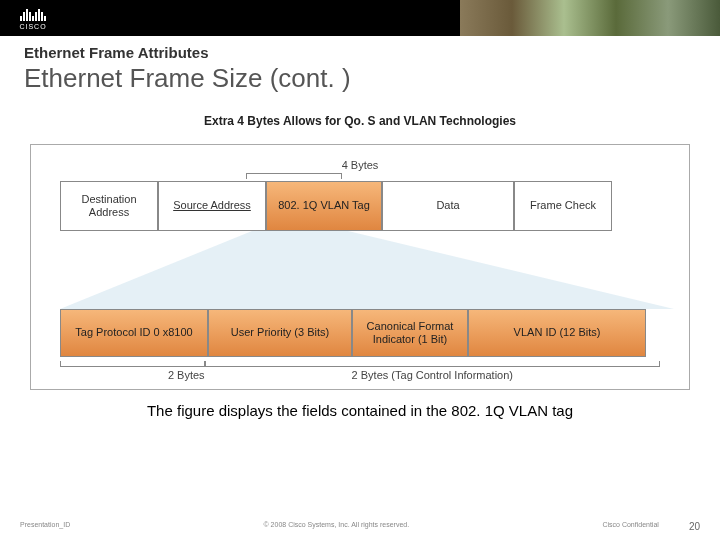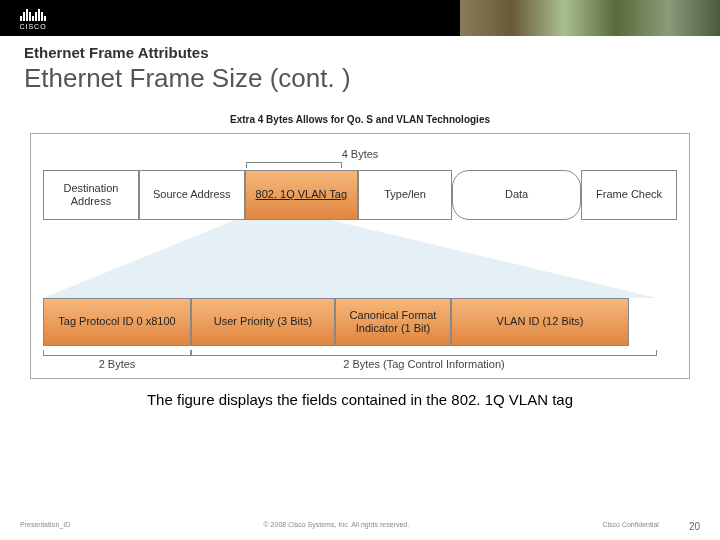--- a/index.html
+++ b/index.html
@@ -6,46 +6,46 @@
   body { width: 720px; height: 540px; font-family: Arial, sans-serif; background: #fff; position: relative; overflow: hidden; }
   .topbar { height: 36px; background: #000; display: flex; align-items: center; }
   .logo { width: 50px; height: 28px; margin-left: 8px; display: flex; flex-direction: column; justify-content: center; }
   .logo-bars { display: flex; gap: 1px; height: 14px; align-items: flex-end; justify-content: center; }
   .logo-bars span { width: 2px; background: #fff; display: inline-block; }
   .logo-text { color: #fff; font-size: 7px; text-align: center; letter-spacing: 1px; margin-top: 2px; }
   .top-photos { margin-left: auto; height: 36px; width: 260px; background: linear-gradient(90deg,#8a7a5a 0%,#6a5a3a 20%,#aabf8f 40%,#5a6a3a 60%,#8a9a7a 80%,#4a5a3a 100%); }
   .breadcrumb { font-size: 15px; font-weight: bold; color: #333; margin: 8px 0 0 24px; }
   .title { font-size: 26px; color: #555; margin: 2px 0 0 24px; font-weight: normal; }
   .figure { margin: 20px auto 0; width: 660px; }
-  .fig-title { font-size: 10px; font-weight: bold; color: #222; text-align: center; margin-bottom: 8px; }
-  .fig-body { border: 1px solid #aaa; padding: 14px 12px 8px; position: relative; background: #fff; }
+  .fig-title { font-size: 12px; font-weight: bold; color: #222; text-align: center; margin-bottom: 16px; }
+  .fig-body { border: 1px solid #aaa; padding: 14px 29px 8px; position: relative; background: #fff; }
   .brace-top { text-align: center; font-size: 11px; color: #444; margin-bottom: 2px; }
   .brace-line { display:flex; justify-content:center; margin-bottom:2px;}
   .brace-line .br { width: 96px; height:6px; border-top:1px solid #888; border-left:1px solid #888; border-right:1px solid #888; position:relative;}
   .row1 { display: flex; gap: 0; }
   .cell { border: 1px solid #888; padding: 10px 6px; font-size: 11px; text-align: center; color: #333; background: #fff; display:flex; align-items:center; justify-content:center; line-height:1.2;}
   .row1 .cell { height: 50px; }
   .row1 .c1 { width: 98px; }
-  .row1 .c2 { width: 108px; }
-  .row1 .c3 { width: 116px; background: linear-gradient(#f6b77a,#e08640); color:#222; font-weight:500;text-decoration:underline;}
+  .row1 .c2 { width: 108px; text-decoration: underline; }
+  .row1 .c3 { width: 116px; background: linear-gradient(#f6b77a,#e08640); color:#222; font-weight:500;}
   .row1 .c4 { width: 96px; }
-  .row1 .c5 { width: 132px; border-radius: 17px; }
+  .row1 .c5 { width: 132px; }
   .row1 .c6 { width: 98px; }
   .beam { position: relative; height: 78px; margin: 0 0 0 0;}
   .beam svg { position:absolute; top:0; left:0; }
   .row2 { display: flex; gap: 0; margin-top: 0; }
   .row2 .cell { height: 48px; background: linear-gradient(#f6b77a,#e08640); color:#222;}
   .row2 .d1 { width: 148px; }
   .row2 .d2 { width: 144px; }
   .row2 .d3 { width: 116px; }
   .row2 .d4 { width: 178px; }
   .bottom-braces { display:flex; margin-top:4px; font-size:11px; color:#444; }
   .bb { text-align:center; }
   .bb .bl { height:6px; border-bottom:1px solid #888; border-left:1px solid #888; border-right:1px solid #888; margin-bottom:2px;}
-  .bb1 { width:148px; }
+  .bb1 { width:148px;text-align:right; }
   .bb2 { width:466px; margin-left:0px;}
   .caption { font-size: 15px; text-align: center; margin: 12px 30px 0; color: #000; }
   .footer { position: absolute; bottom: 8px; left: 0; right: 0; display: flex; font-size: 7px; color: #888; padding: 0 20px; }
   .footer .fid { flex: 0 0 auto; }
   .footer .fcopy { flex: 1; text-align: center; }
   .footer .fconf { flex: 0 0 auto; margin-right: 30px;}
   .footer .fpage { flex: 0 0 auto; color:#666; font-size:10px;}
 </style>
 </head>
 <body>
@@ -77,21 +77,20 @@
 
     <div class="brace-top">4 Bytes</div>
     <div class="brace-line">
         <div class="br" style="margin-left:-132px"></div>
       </div>
 
     <div class="row1">
       <div class="cell c1">Destination Address</div>
       <div class="cell c2">Source Address</div>
       <div class="cell c3">802. 1Q VLAN Tag</div>
-      <div class="cell c4">Type/len</div>
       <div class="cell c5">Data</div>
       <div class="cell c6">Frame Check</div>
     </div>
 
     <div class="beam">
       <svg width="634" height="78">
         <polygon points="192,0 288,0 614,78 0,78" fill="#cfe3ef" fill-opacity="0.55"></polygon>
       </svg>
     </div>
 

